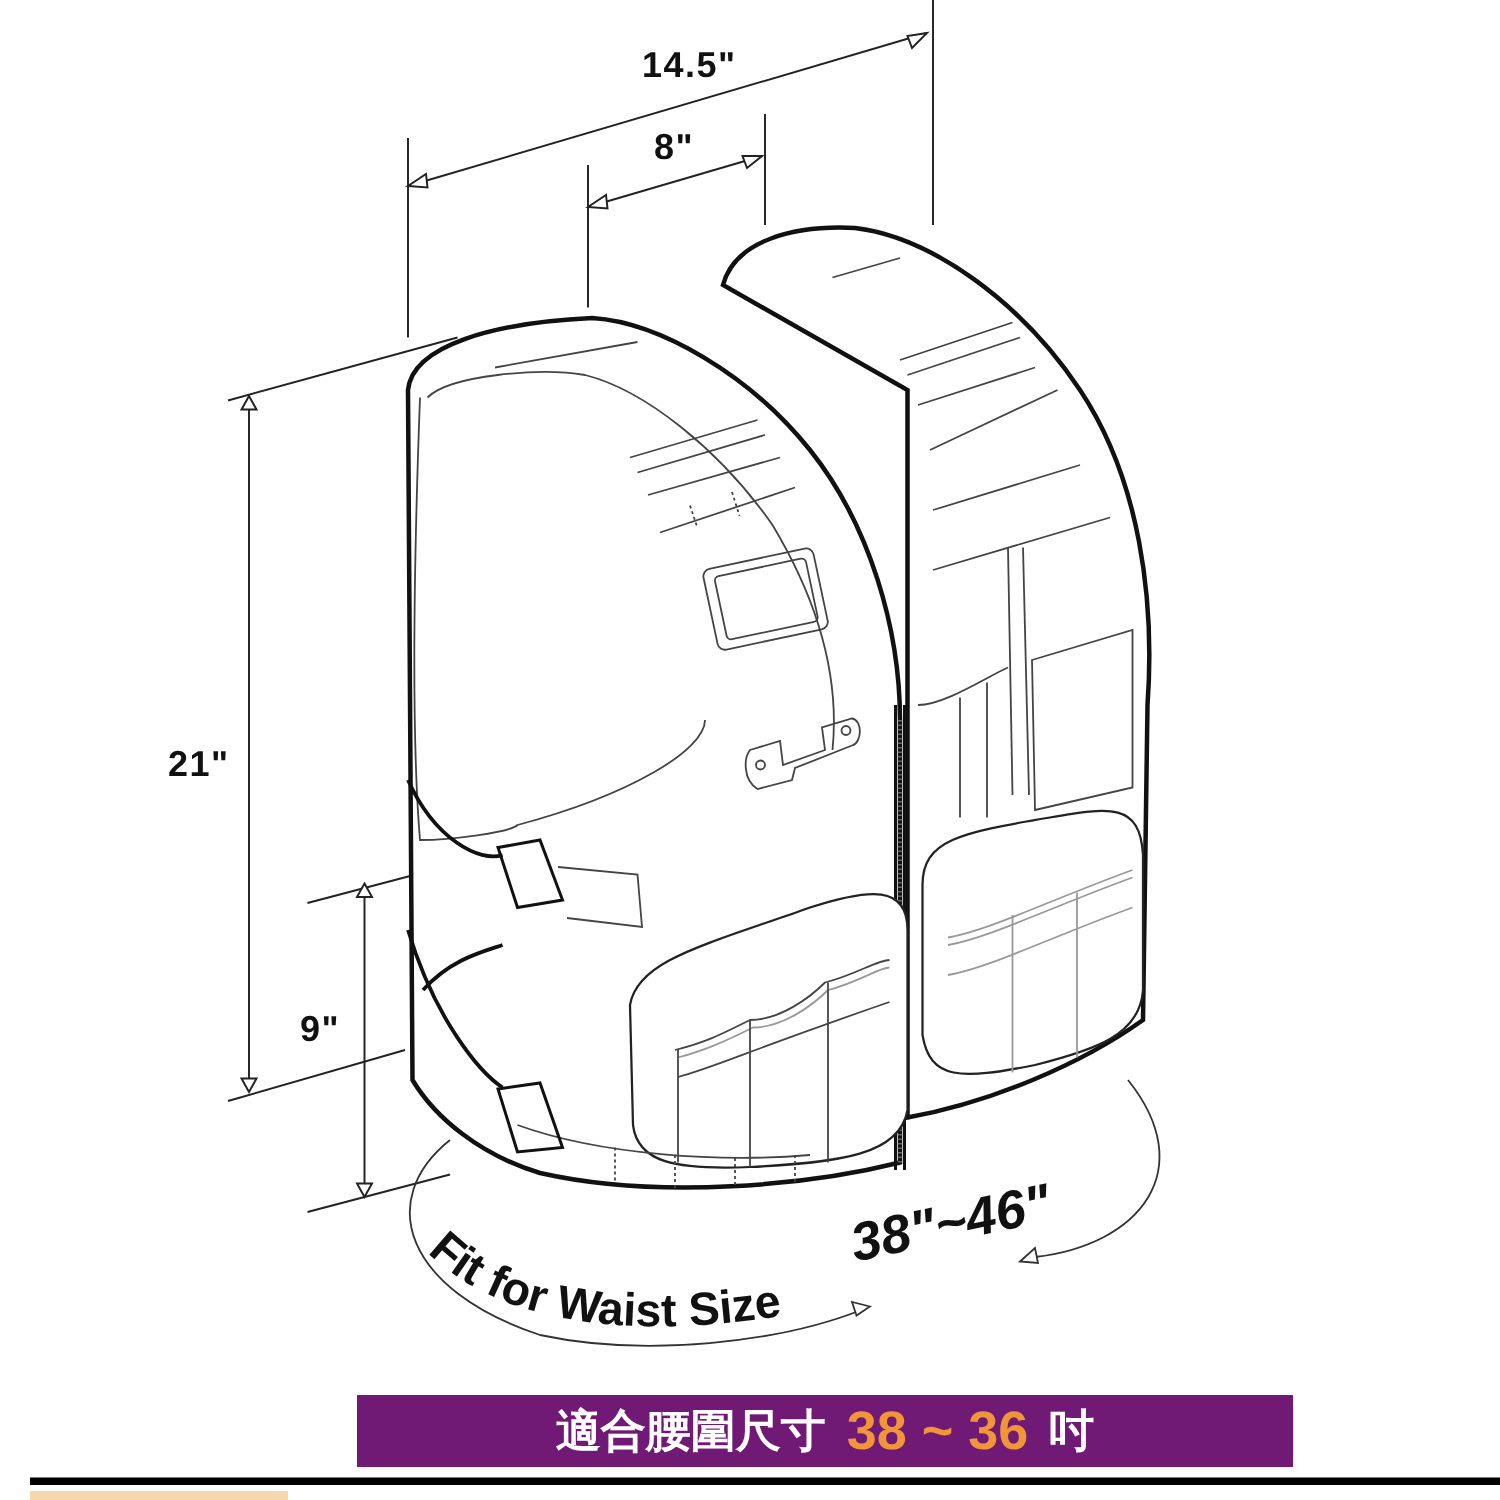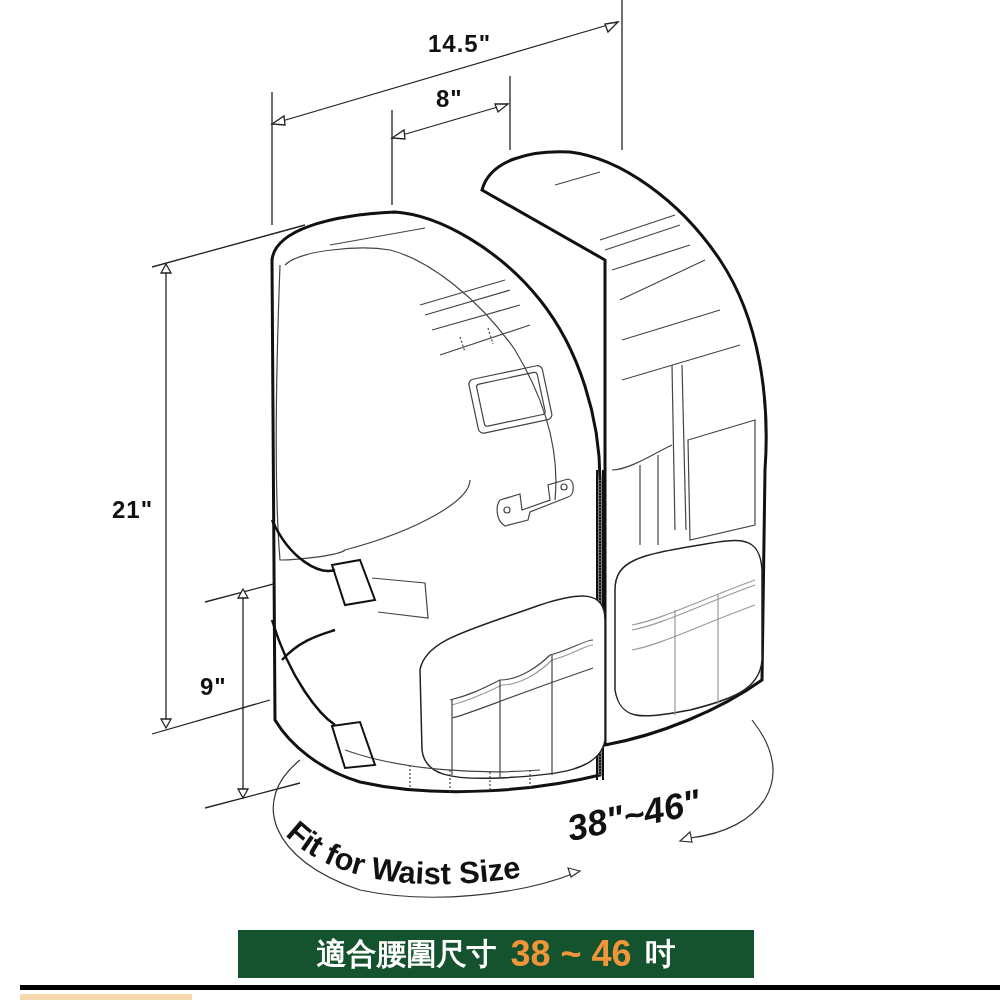--- a/index.html
+++ b/index.html
@@ -4,21 +4,21 @@
   <style>
     html, body { margin: 0; padding: 0; background: #ffffff; }
     body { width: 1000px; height: 1000px; position: relative; overflow: hidden;
            font-family: "Liberation Sans", "DejaVu Sans", sans-serif; }
     #diagram { position: absolute; left: 0; top: 0; width: 1000px; height: 1000px; }
     .dim-label { position: absolute; font-family: "Liberation Sans", sans-serif;
                  font-weight: bold; color: #111; font-size: 24px; letter-spacing: 1px; white-space: nowrap; }
     .curve-text { font-family: "Liberation Sans", sans-serif; font-weight: bold; font-size: 31px; fill: #111; }
     .range-text { position: absolute; font-family: "Liberation Sans", sans-serif; font-weight: bold;
                   font-style: italic; font-size: 36px; color: #111; transform: rotate(-12deg); transform-origin: left bottom; white-space: nowrap; }
-    .banner { position: absolute; left: 238px; top: 930px; width: 516px; height: 48px; background: #14532d;
+    .banner { position: absolute; left: 238px; top: 930px; width: 624px; height: 48px; background: #701a75;
               display: flex; align-items: center; justify-content: center; gap: 14px; }
     .banner .cn { color: #fff; font-family: "DejaVu Sans", sans-serif; font-weight: bold; font-size: 30px; }
     .banner .num { color: #f0953a; font-family: "Liberation Sans", sans-serif; font-weight: bold; font-size: 36px; }
     .rule { position: absolute; left: 20px; top: 985px; width: 980px; height: 5px; background: #000; }
     .strip { position: absolute; left: 20px; top: 994px; width: 172px; height: 6px; background: #f7d7ae; }
   </style>
 </head>
 <body>
 
 <svg id="diagram" viewBox="0 0 1000 1000" xmlns="http://www.w3.org/2000/svg">
@@ -137,17 +137,17 @@
 </svg>
 
 <div class="dim-label" style="left:428px;top:30px;">14.5"</div>
 <div class="dim-label" style="left:436px;top:85px;">8"</div>
 <div class="dim-label" style="left:112px;top:496px;">21"</div>
 <div class="dim-label" style="left:200px;top:673px;">9"</div>
 <div class="range-text" style="left:572px;top:808px;">38"~46"</div>
 
 <div class="banner">
   <span class="cn">適合腰圍尺寸</span>
-  <span class="num">38 ~ 46</span>
+  <span class="num">38 ~ 36</span>
   <span class="cn">吋</span>
 </div>
 <div class="rule"></div>
 <div class="strip"></div>
 
 </body></html>

